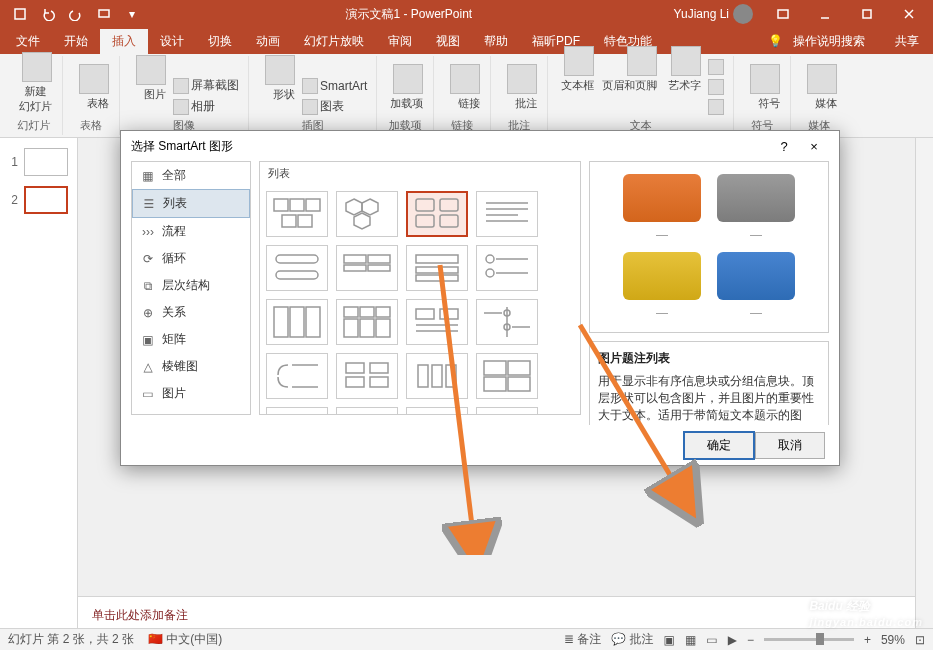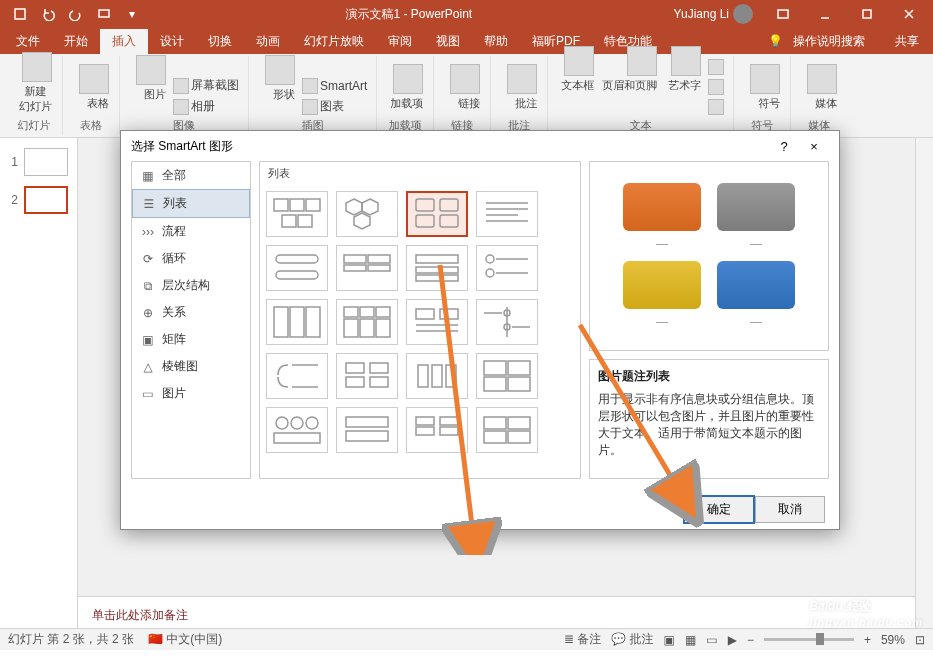--- a/index.html
+++ b/index.html
@@ -34,21 +34,21 @@
 .thumb.sel .tprev{border:2px solid #C43E1C;}
 .canvas-area{flex:1;position:relative;display:flex;flex-direction:column;}
 .slide{flex:1;background:#f0f0f0;position:relative;}
 .notes{height:40px;background:#fff;border-top:1px solid #d4d4d4;padding:10px 14px;color:#7f1d1d;}
 .vscroll{width:18px;background:#f3f3f3;border-left:1px solid #d4d4d4;}
 .statusbar{position:absolute;bottom:8px;left:0;right:0;height:22px;background:#F3F3F3;border-top:1px solid #d4d4d4;display:flex;align-items:center;font-size:11px;color:#555;padding:0 8px;gap:14px;}
 .status-right{margin-left:auto;display:flex;align-items:center;gap:10px;}
 .zoom-slider{width:90px;height:3px;background:#bbb;position:relative;}
 .zoom-thumb{position:absolute;width:8px;height:12px;background:#888;top:-5px;left:52px;}
 
-.dialog{position:absolute;left:120px;top:130px;width:720px;height:400px;background:#fff;border:1px solid #888;box-shadow:0 4px 20px rgba(0,0,0,0.4);display:flex;flex-direction:column;}
+.dialog{position:absolute;left:120px;top:130px;width:720px;height:336px;background:#fff;border:1px solid #888;box-shadow:0 4px 20px rgba(0,0,0,0.4);display:flex;flex-direction:column;}
 .dlg-title{height:30px;display:flex;align-items:center;padding:0 10px;border-bottom:0;}
 .dlg-title span{flex:1;}
 .dlg-close,.dlg-help{width:30px;text-align:center;cursor:pointer;font-size:13px;}
 .dlg-body{flex:1;display:flex;padding:0 10px 10px 10px;gap:8px;overflow:hidden;}
 .cat-list{width:120px;border:1px solid #ccc;background:#fff;}
 .cat-item{display:flex;align-items:center;gap:6px;padding:5px 8px;cursor:pointer;color:#333;}
 .cat-item.sel{background:#DDE6EE;border:1px solid #9bb8d3;}
 .cat-icon{width:16px;height:16px;display:flex;align-items:center;justify-content:center;color:#666;}
 .gallery{flex:1;border:1px solid #ccc;display:flex;flex-direction:column;}
 .gal-head{padding:4px 8px;background:#fff;color:#444;font-size:11px;}

